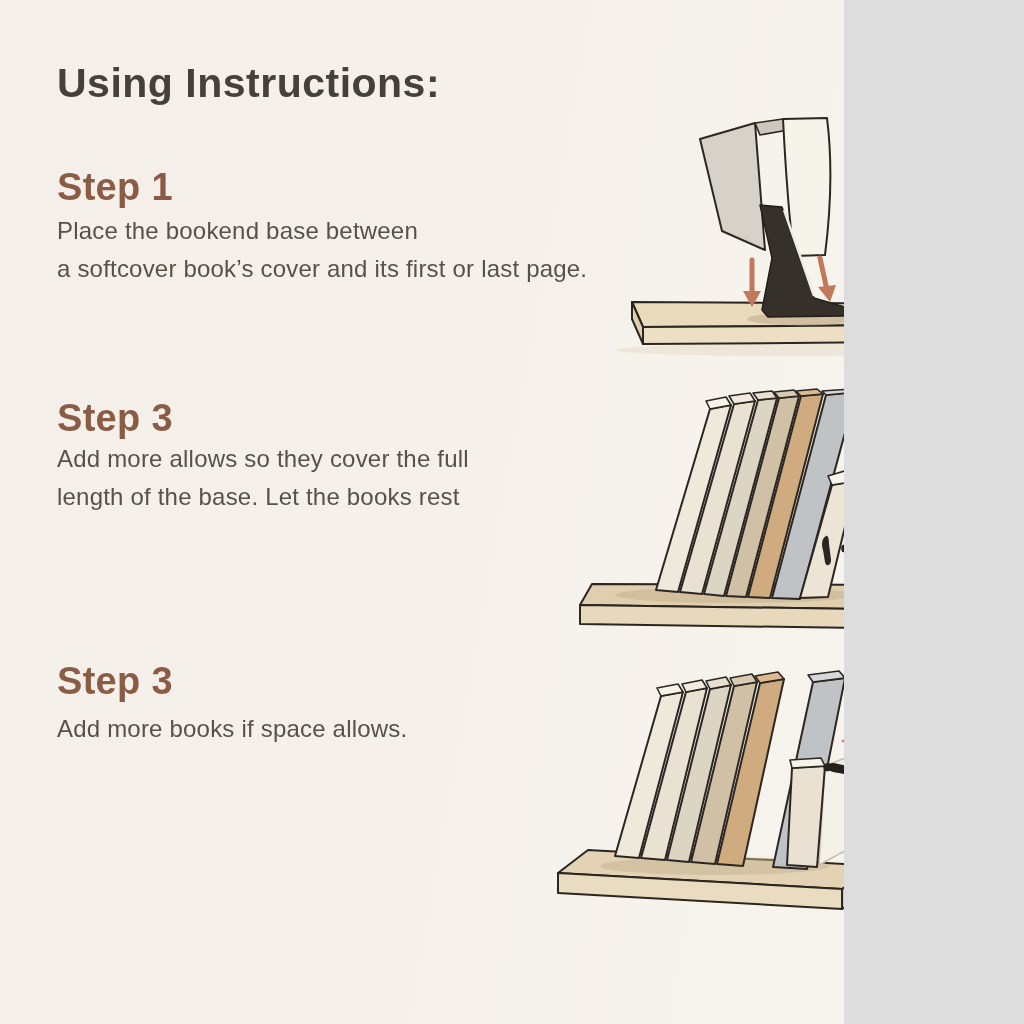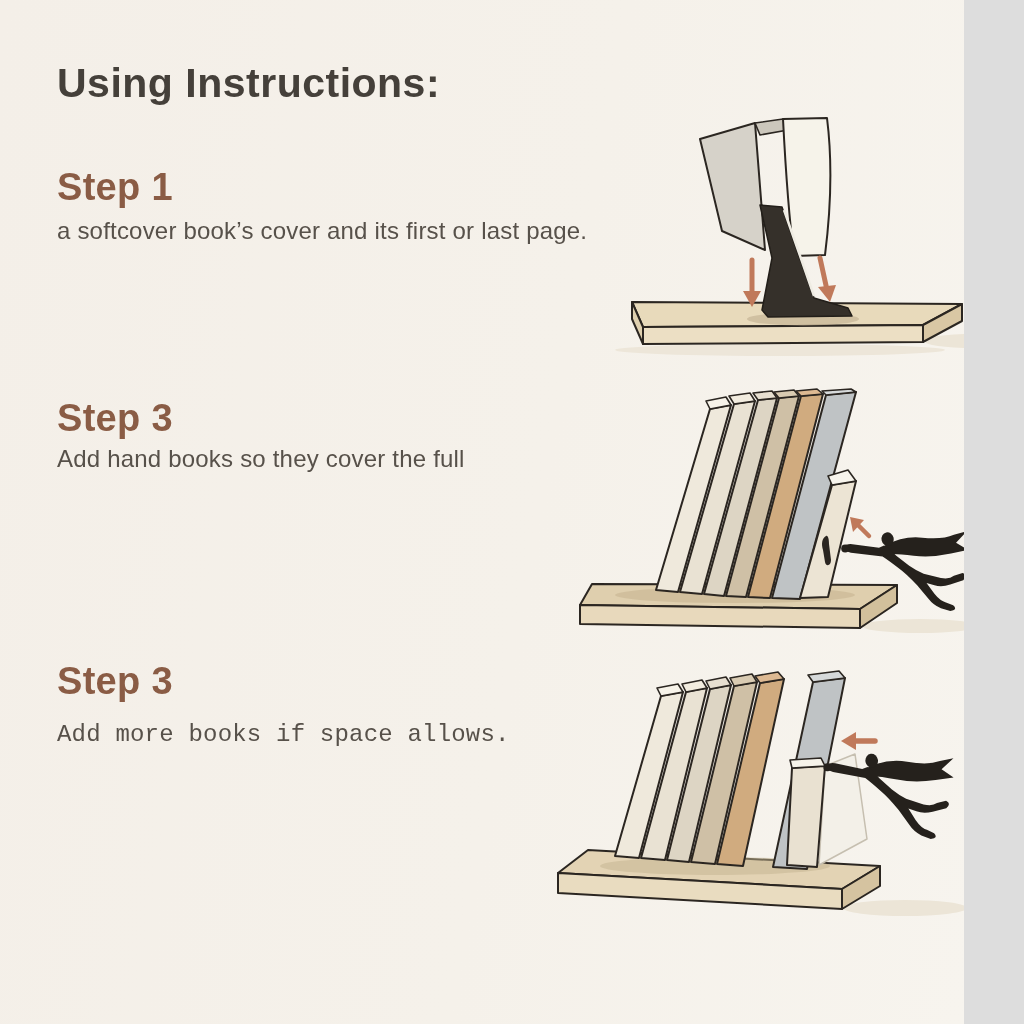--- a/index.html
+++ b/index.html
@@ -1,53 +1,55 @@
 <!DOCTYPE html>
 <html><head>
 <meta charset="utf-8">
 <style>
   html,body{margin:0;padding:0;background:#ddd;}
   .canvas{
-    position:relative;width:964px;height:1024px;overflow:hidden;
+    position:relative;width:844px;height:1024px;overflow:hidden;
     background:linear-gradient(100deg,#f4efe8 0%,#f5f1ea 55%,#f7f4ee 100%);
     font-family:"Liberation Sans",sans-serif;
   }
   .title{
     position:absolute;left:57px;top:60px;
     font-size:41px;font-weight:700;color:#45403a;letter-spacing:.5px;
   }
   .step-heading{
     position:absolute;left:57px;
     font-size:38px;font-weight:700;color:#8a5c45;letter-spacing:.3px;
   }
   .step-body{
     position:absolute;left:57px;
     font-size:24px;color:#57514a;line-height:38px;letter-spacing:.2px;
     white-space:nowrap;
   }
-  .para-gap{margin-top:13px;font-family:Liberation Mono, monospace;}
+  .para-gap{margin-top:7px;}
   .illus{position:absolute;}
   .o{stroke:#2b2621;stroke-width:2;stroke-linejoin:round;}
   .o-thin{stroke:#2b2621;stroke-width:1.6;stroke-linejoin:round;}
 </style>
 </head>
 <body>
 
 <div class="canvas">
 
   <div class="title">Using Instructions:</div>
 
   <div class="step-heading" style="top:166px">Step 1</div>
   <div class="step-body" style="top:212px">
+    <div>Place the bookend base between</div>
     <div>a softcover book’s cover and its first or last page.</div>
   </div>
 
   <div class="step-heading" style="top:397px">Step 3</div>
   <div class="step-body" style="top:440px">
-    <div>Add hand books so they cover the full</div>
+    <div>Add more allows so they cover the full</div>
+    <div>length of the base. Let the books rest</div>
   </div>
 
   <div class="step-heading" style="top:660px">Step 3</div>
   <div class="step-body" style="top:703px">
     <div class="para-gap">Add more books if space allows.</div>
   </div>
 
   <svg class="illus" style="left:600px;top:98px" width="424" height="272" viewBox="0 0 424 272" role="img" aria-label="Bookend stand inserted between a softcover book’s cover and its pages on the base plate, two arrows pointing down">
     <ellipse cx="372" cy="243" rx="48" ry="7" fill="#ece5d7"></ellipse>
     <ellipse cx="180" cy="252" rx="165" ry="6" fill="#ede6d9"></ellipse>

